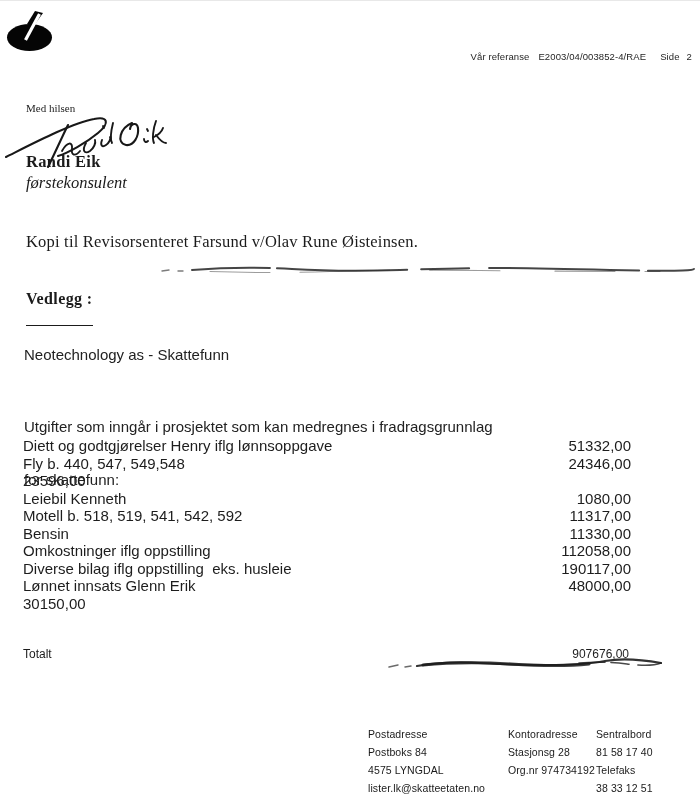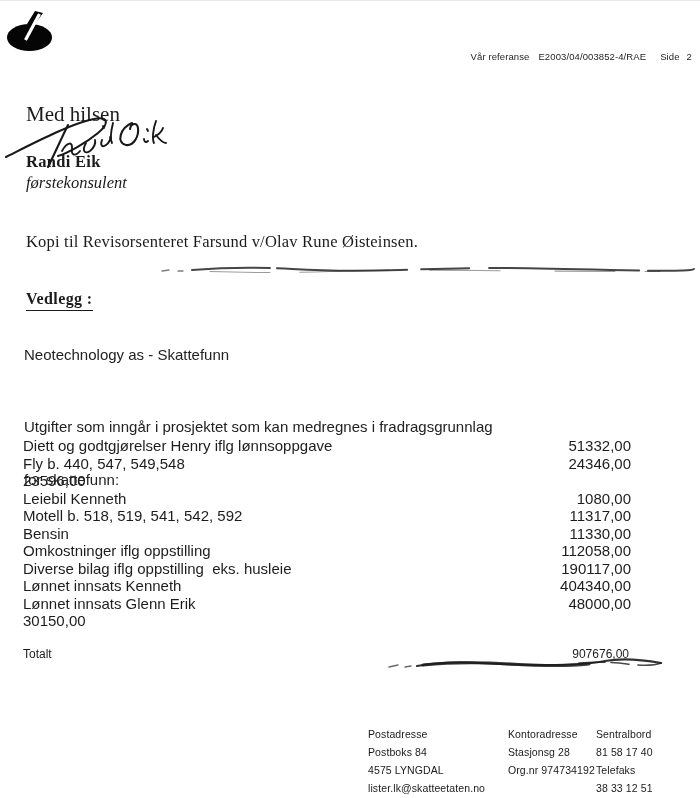--- a/index.html
+++ b/index.html
@@ -4,26 +4,26 @@
 <style>
   html,body{margin:0;padding:0;background:#e8e8e8;}
   .page{
     position:relative;width:700px;height:798px;background:#ffffff;
     margin:1px auto;overflow:hidden;color:#161616;
     font-family:"Liberation Sans",sans-serif;
   }
   .abs{position:absolute;}
   
   .serif{font-family:"Liberation Serif",serif;font-size:16px;color:#1b1b1b;}
-  .closing{left:26px;top:101px;font-size:21px;text-align:right;}
+  .closing{left:26px;top:101px;font-size:11px;text-align:right;}
   .sig-name{left:26px;top:151px;font-size:16.5px;font-weight:600;letter-spacing:.3px;}
   .sig-title{left:26px;top:172px;font-size:16.5px;font-style:italic;}
   .copy-line{left:26px;top:231px;font-size:16.5px;letter-spacing:.2px;}
   .vedlegg{left:26px;top:289px;font-size:16px;font-weight:700;letter-spacing:.4px;
-           border-bottom:1.6px solid #1b1b1b;padding-bottom:2px;}
+           border-bottom:1.6px solid #1b1b1b;padding-bottom:17px;}
   
   .refline{top:50px;left:0;width:692px;text-align:right;font-size:9.5px;
            color:#1f1f1f;letter-spacing:.1px;font-weight:500;}
   .refline .gap-s{margin-left:9px;}
   .refline .gap-l{margin-left:14px;}
   .refline .gap-m{margin-left:7px;}
   
   .att-title{left:24px;top:345px;font-size:15px;color:#222;}
   .intro{left:24px;top:382px;font-size:15px;line-height:17.5px;color:#222;white-space:pre;}
   .etable{left:23px;top:436px;width:608px;font-size:15px;color:#1d1d1d;}
@@ -119,24 +119,20 @@
       </div>
     <div class="erow">
         <span class="lbl">Omkostninger iflg oppstilling</span>
         <span class="amt">112058,00</span>
       </div>
     <div class="erow">
         <span class="lbl">Diverse bilag iflg oppstilling  eks. husleie</span>
         <span class="amt">190117,00</span>
       </div>
     <div class="erow">
-        <span class="lbl">Lønnet innsats Kenneth</span>
-        <span class="amt">404340,00</span>
-      </div>
-    <div class="erow">
         <span class="lbl">Lønnet innsats Glenn Erik</span>
         <span class="amt">48000,00</span>
       </div>
     <div class="erow">
         <span class="amt">30150,00</span>
       </div>
   </div>
 
   <div class="abs total-row">
     <span>Totalt</span>

